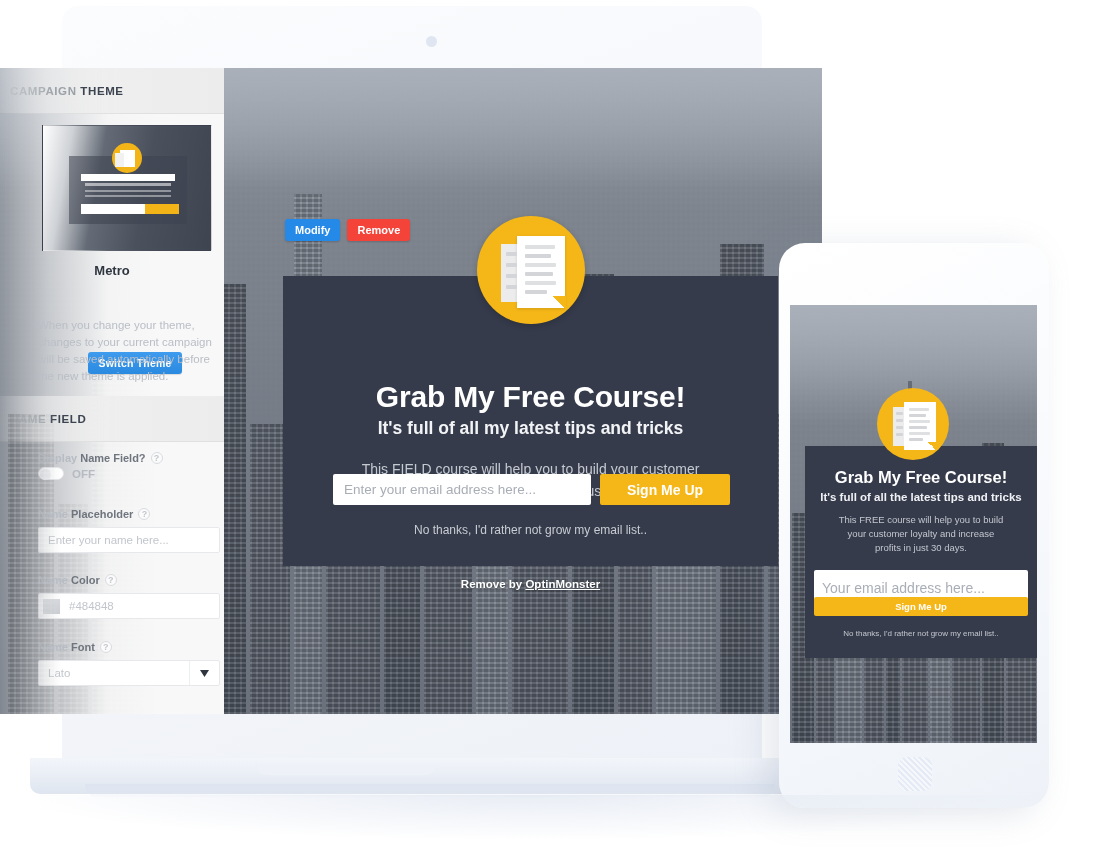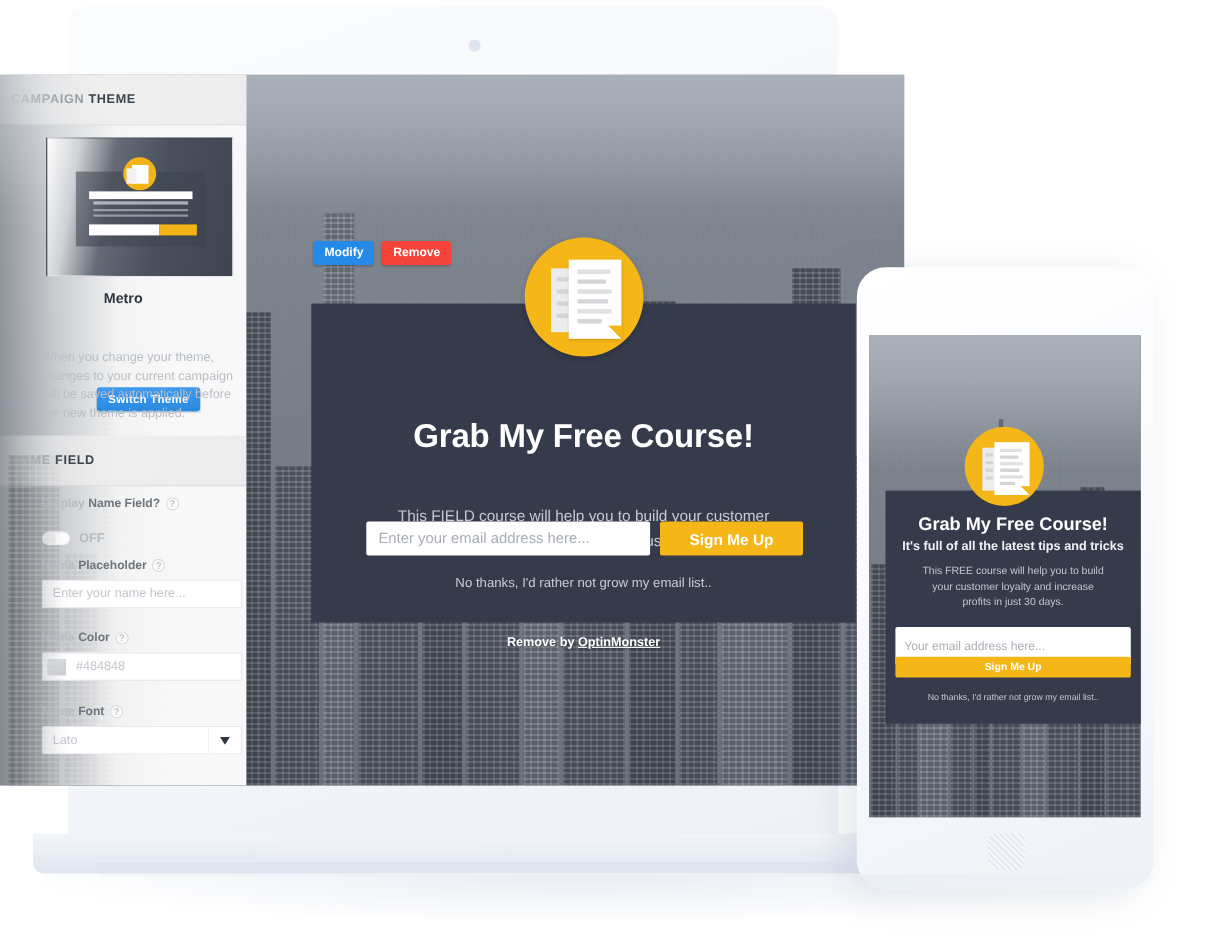--- a/index.html
+++ b/index.html
@@ -113,21 +113,21 @@
   .side-head2 { position:absolute; left:0; top:328px; width: 224px; }
 
   .field { position:absolute; left: 10px; width: 210px; padding-left: 28px;
     -webkit-mask-image: linear-gradient(90deg, rgba(0,0,0,0.12) 0px, #000 52px);
     mask-image: linear-gradient(90deg, rgba(0,0,0,0.12) 0px, #000 52px);
   }
   .flabel { font-size: 11px; color: #b7bcc4; font-weight:700; display:flex; align-items:center; gap:5px; }
   .flabel b { color: #6f757e; font-weight:700; }
   .qmark { width: 12px; height: 12px; border-radius:50%; border:1px solid #d7dadf;
     color:#c3c7cd; font-size:9px; line-height:10px; text-align:center; background:#fbfbfb; }
-  .toggle { display:flex; align-items:center; gap:8px; margin-top: 19px; }
+  .toggle { display:flex; align-items:center; gap:8px; margin-top: 3px; }
   .tg { width: 26px; height: 13px; border-radius: 7px; background:#fff; border:1px solid #e3e5e8; position:relative; }
   .tg:before { content:""; position:absolute; left:1px; top:1px; width:11px; height:11px; border-radius:50%; background:#f1f2f4; }
   .tgtxt { font-size:11.5px; color:#b6bbc2; font-weight:700; }
   .inp { margin-top: 7px; height: 26px; background:#fff; border:1px solid #e6e8eb; border-radius:2px;
     display:flex; align-items:center; padding: 0 9px; font-size:11.5px; color:#c2c6cc; }
   .swatch { width: 17px; height: 15px; background: linear-gradient(135deg,#e2e4e7,#c9ccd1); margin-right:9px; }
   .sel { margin-top:7px; height:26px; background:#fff; border:1px solid #e6e8eb; border-radius:2px; display:flex; }
   .sel .v { flex:1; display:flex; align-items:center; padding:0 9px; font-size:11.5px; color:#c2c6cc; }
   .sel .a { width: 30px; border-left:1px solid #eceef0; display:flex; align-items:center; justify-content:center; }
 
@@ -192,21 +192,21 @@
   .pdoc-back { position:absolute; left: 16px; top: 19px; width: 23px; height: 39px; background:#ececec; }
   .pdoc-front { position:absolute; left: 27px; top: 14px; width: 32px; height: 48px; background:#fff; }
   .pdoc-front:after { content:""; position:absolute; right:-1px; bottom:-1px; width:9px; height:9px;
      background: linear-gradient(225deg,#f5b617 50%, transparent 50%); }
   .pdl { position:absolute; background:#dfe0e2; height:2.6px; border-radius:1px; }
   .pdls { position:absolute; background:#d4d5d8; height:2.6px; border-radius:1px; }
   .ph-h1 { position:absolute; left:0; top:22px; width:232px; text-align:center; font-size:16.5px; font-weight:700; color:#fff; }
   .ph-h2 { position:absolute; left:0; top:45px; width:232px; text-align:center; font-size:11.5px; font-weight:700; color:#f0f1f4; }
   .ph-p { position:absolute; left:22px; top:67px; width:188px; text-align:center; font-size:9.5px; line-height:14px; color:#c3c7cf; }
   .ph-email { position:absolute; left:9px; top:124px; width:214px; height:35px; background:#fff; border-radius:2px;
-    display:flex; align-items:center; padding:0 8px; font-size:11px; color:#a9aeb6; }
+    display:flex; align-items:center; padding:0 8px; font-size:14px; color:#a9aeb6; }
   .ph-cta { position:absolute; left:9px; top:151px; width:214px; height:19px; background:#f5b617; border-radius:2px;
     display:flex; align-items:center; justify-content:center; font-size:9.5px; font-weight:700; color:#fff; }
   .ph-no { position:absolute; left:0; top:183px; width:232px; text-align:center; font-size:8px; color:#c3c7cf; }
 
   .ground {
     position:absolute; left: 40px; top: 795px; width: 1020px; height: 46px;
     background: radial-gradient(ellipse at 48% 0%, rgba(214,222,236,0.55) 0%, rgba(255,255,255,0) 70%);
   }
 </style>
 </head>
@@ -260,20 +260,21 @@
       <div class="dls" style="left:8px;top:54px;width:22px;"></div>
     </div>
     <div class="dls" style="left:29px;top:36px;width:11px;"></div>
     <div class="dls" style="left:29px;top:47px;width:11px;"></div>
     <div class="dls" style="left:29px;top:58px;width:11px;"></div>
     <div class="dls" style="left:29px;top:69px;width:11px;"></div>
   </div>
 
   <div class="optin">
     <div class="om-h1">Grab My Free Course!</div>
+    <div class="om-h2">It's full of all my latest tips and tricks</div>
     <div class="om-p"><span>This FIELD course will help you to build your customer</span>
       <span class="spell">loyalty</span><span> and increase profits in just 30 days.</span></div>
     <div class="om-form">
       <div class="om-email">Enter your email address here...</div>
       <div class="om-cta">Sign Me Up</div>
     </div>
     <div class="om-no">No thanks, I'd rather not grow my email list..</div>
   </div>
   <div class="om-powered"><span>Remove by </span><u>OptinMonster</u></div>
 

